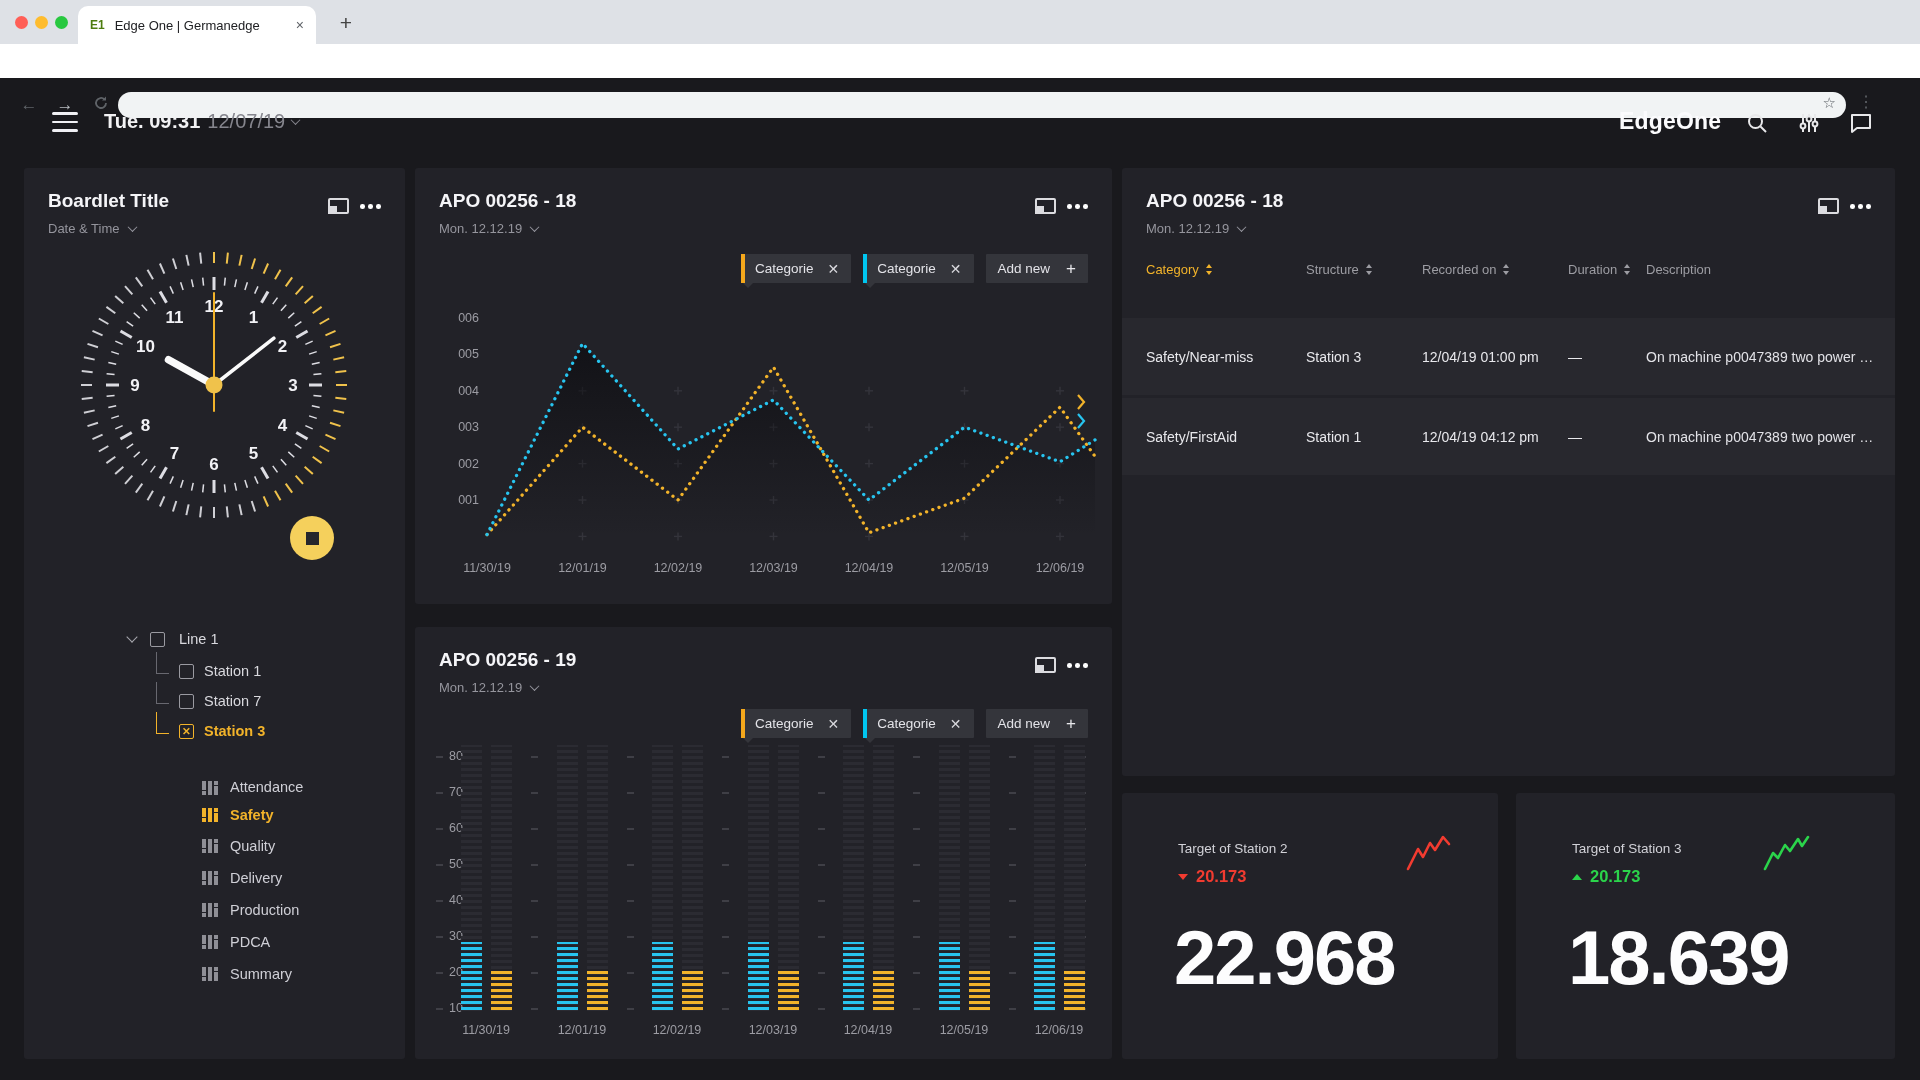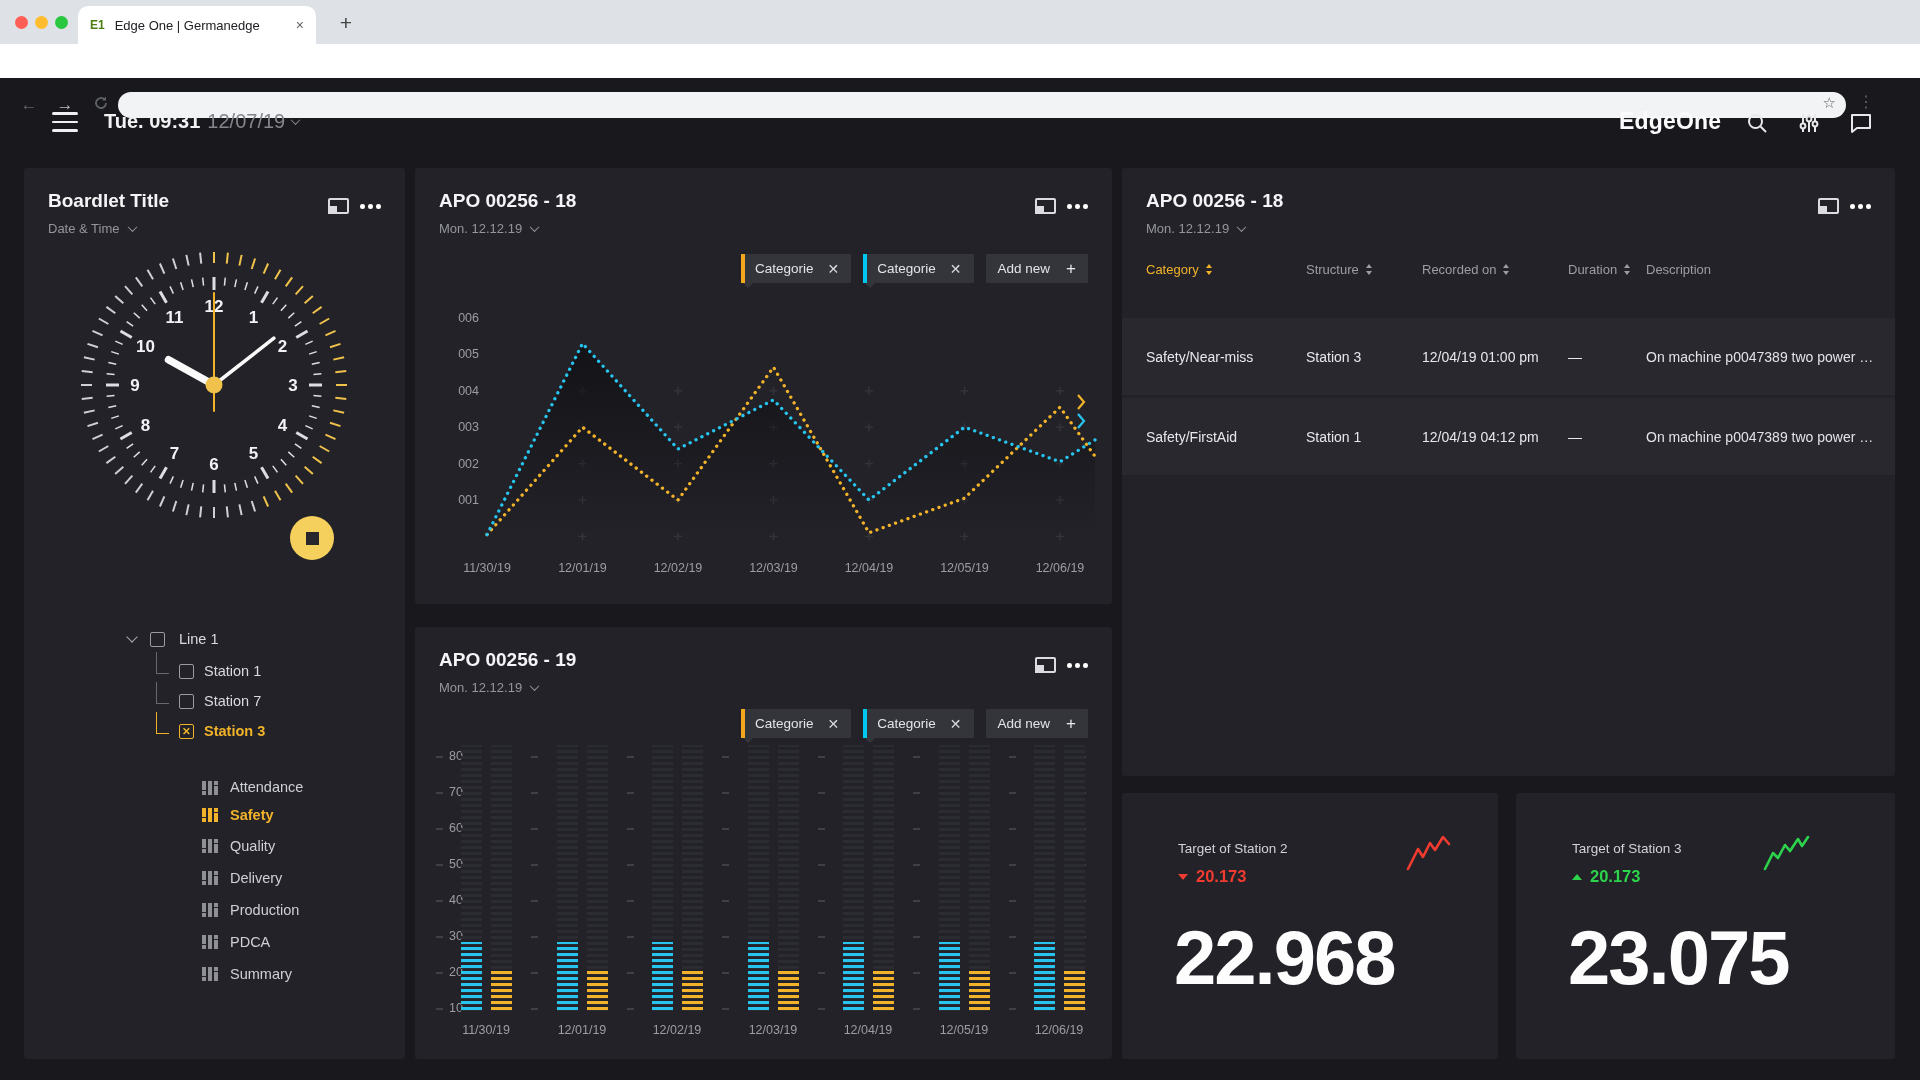--- a/index.html
+++ b/index.html
@@ -752,16 +752,16 @@
   </div>
   <div class="panel" id="p-kpi2">
     <div class="kpi-title">Target of Station 3</div>
     <div class="kpi-delta green">
       <span class="tri up"></span>
       <span>20.173</span>
     </div>
     <svg class="spark" style="right:82px;" width="52" height="42">
       <polyline points="4,36 12,20 17,25 24,12 29,18 37,6 41,13 47,4" fill="none" stroke="#2bd44b" stroke-width="2.6" stroke-linejoin="round" stroke-linecap="round"></polyline>
     </svg>
-    <div class="kpi-value">23.075</div>
+    <div class="kpi-value">18.639</div>
   </div>
 
 </div>
 
 </body></html>

